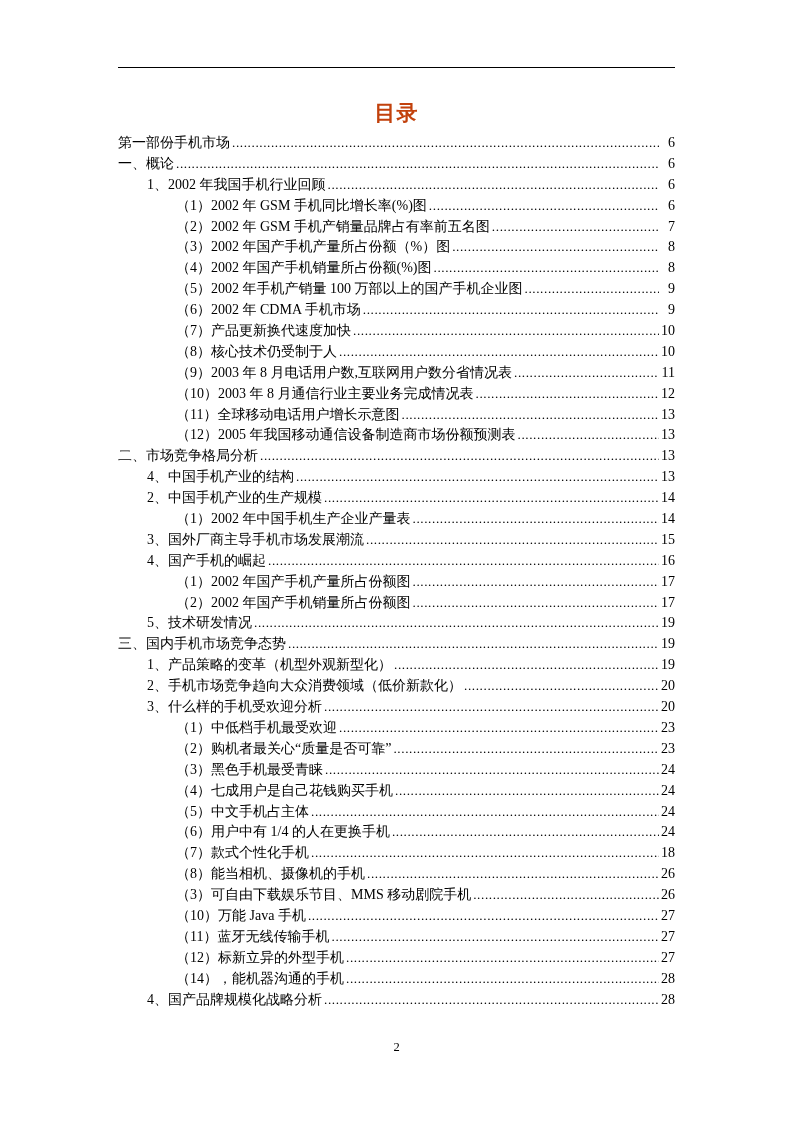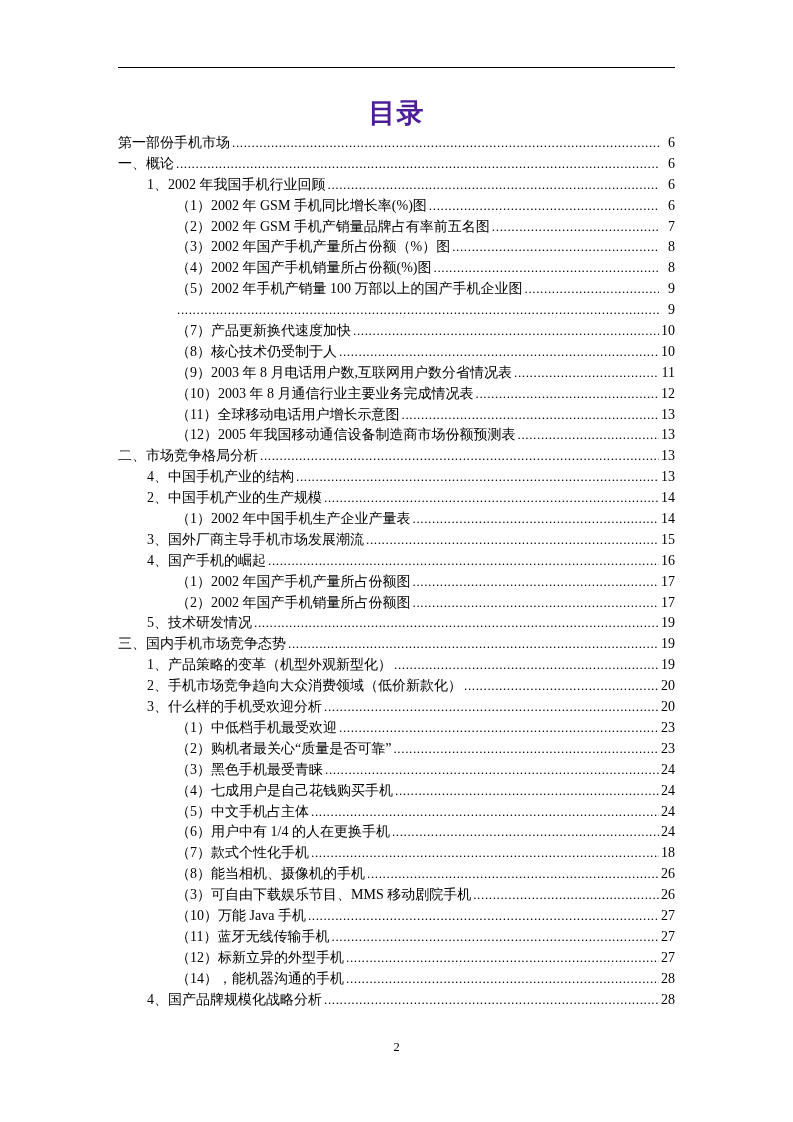--- a/index.html
+++ b/index.html
@@ -34,22 +34,22 @@
     border-top: 1.4px solid #000000;
   }
 
   
   .doc-title {
     position: absolute;
     left: 118px;
     top: 100px;
     width: 557px;
     text-align: center;
-    color: #4c1d95;
-    font-size: 27px;
+    color: #c2410c;
+    font-size: 21px;
     font-weight: bold;
     letter-spacing: 1px;
     line-height: 26px;
   }
 
   
   .toc {
     position: absolute;
     left: 118px;
     top: 133px;
@@ -156,20 +156,21 @@
         <span class="lbl">（4）2002 年国产手机销量所占份额(%)图</span>
         <span class="dots"></span>
         <span class="pg">8</span>
       </div>
       <div class="toc-line lv2">
         <span class="lbl">（5）2002 年手机产销量 100 万部以上的国产手机企业图</span>
         <span class="dots"></span>
         <span class="pg">9</span>
       </div>
       <div class="toc-line lv2">
+        <span class="lbl">（6）2002 年 CDMA 手机市场</span>
         <span class="dots"></span>
         <span class="pg">9</span>
       </div>
       <div class="toc-line lv2">
         <span class="lbl">（7）产品更新换代速度加快</span>
         <span class="dots"></span>
         <span class="pg">10</span>
       </div>
       <div class="toc-line lv2">
         <span class="lbl">（8）核心技术仍受制于人</span>

